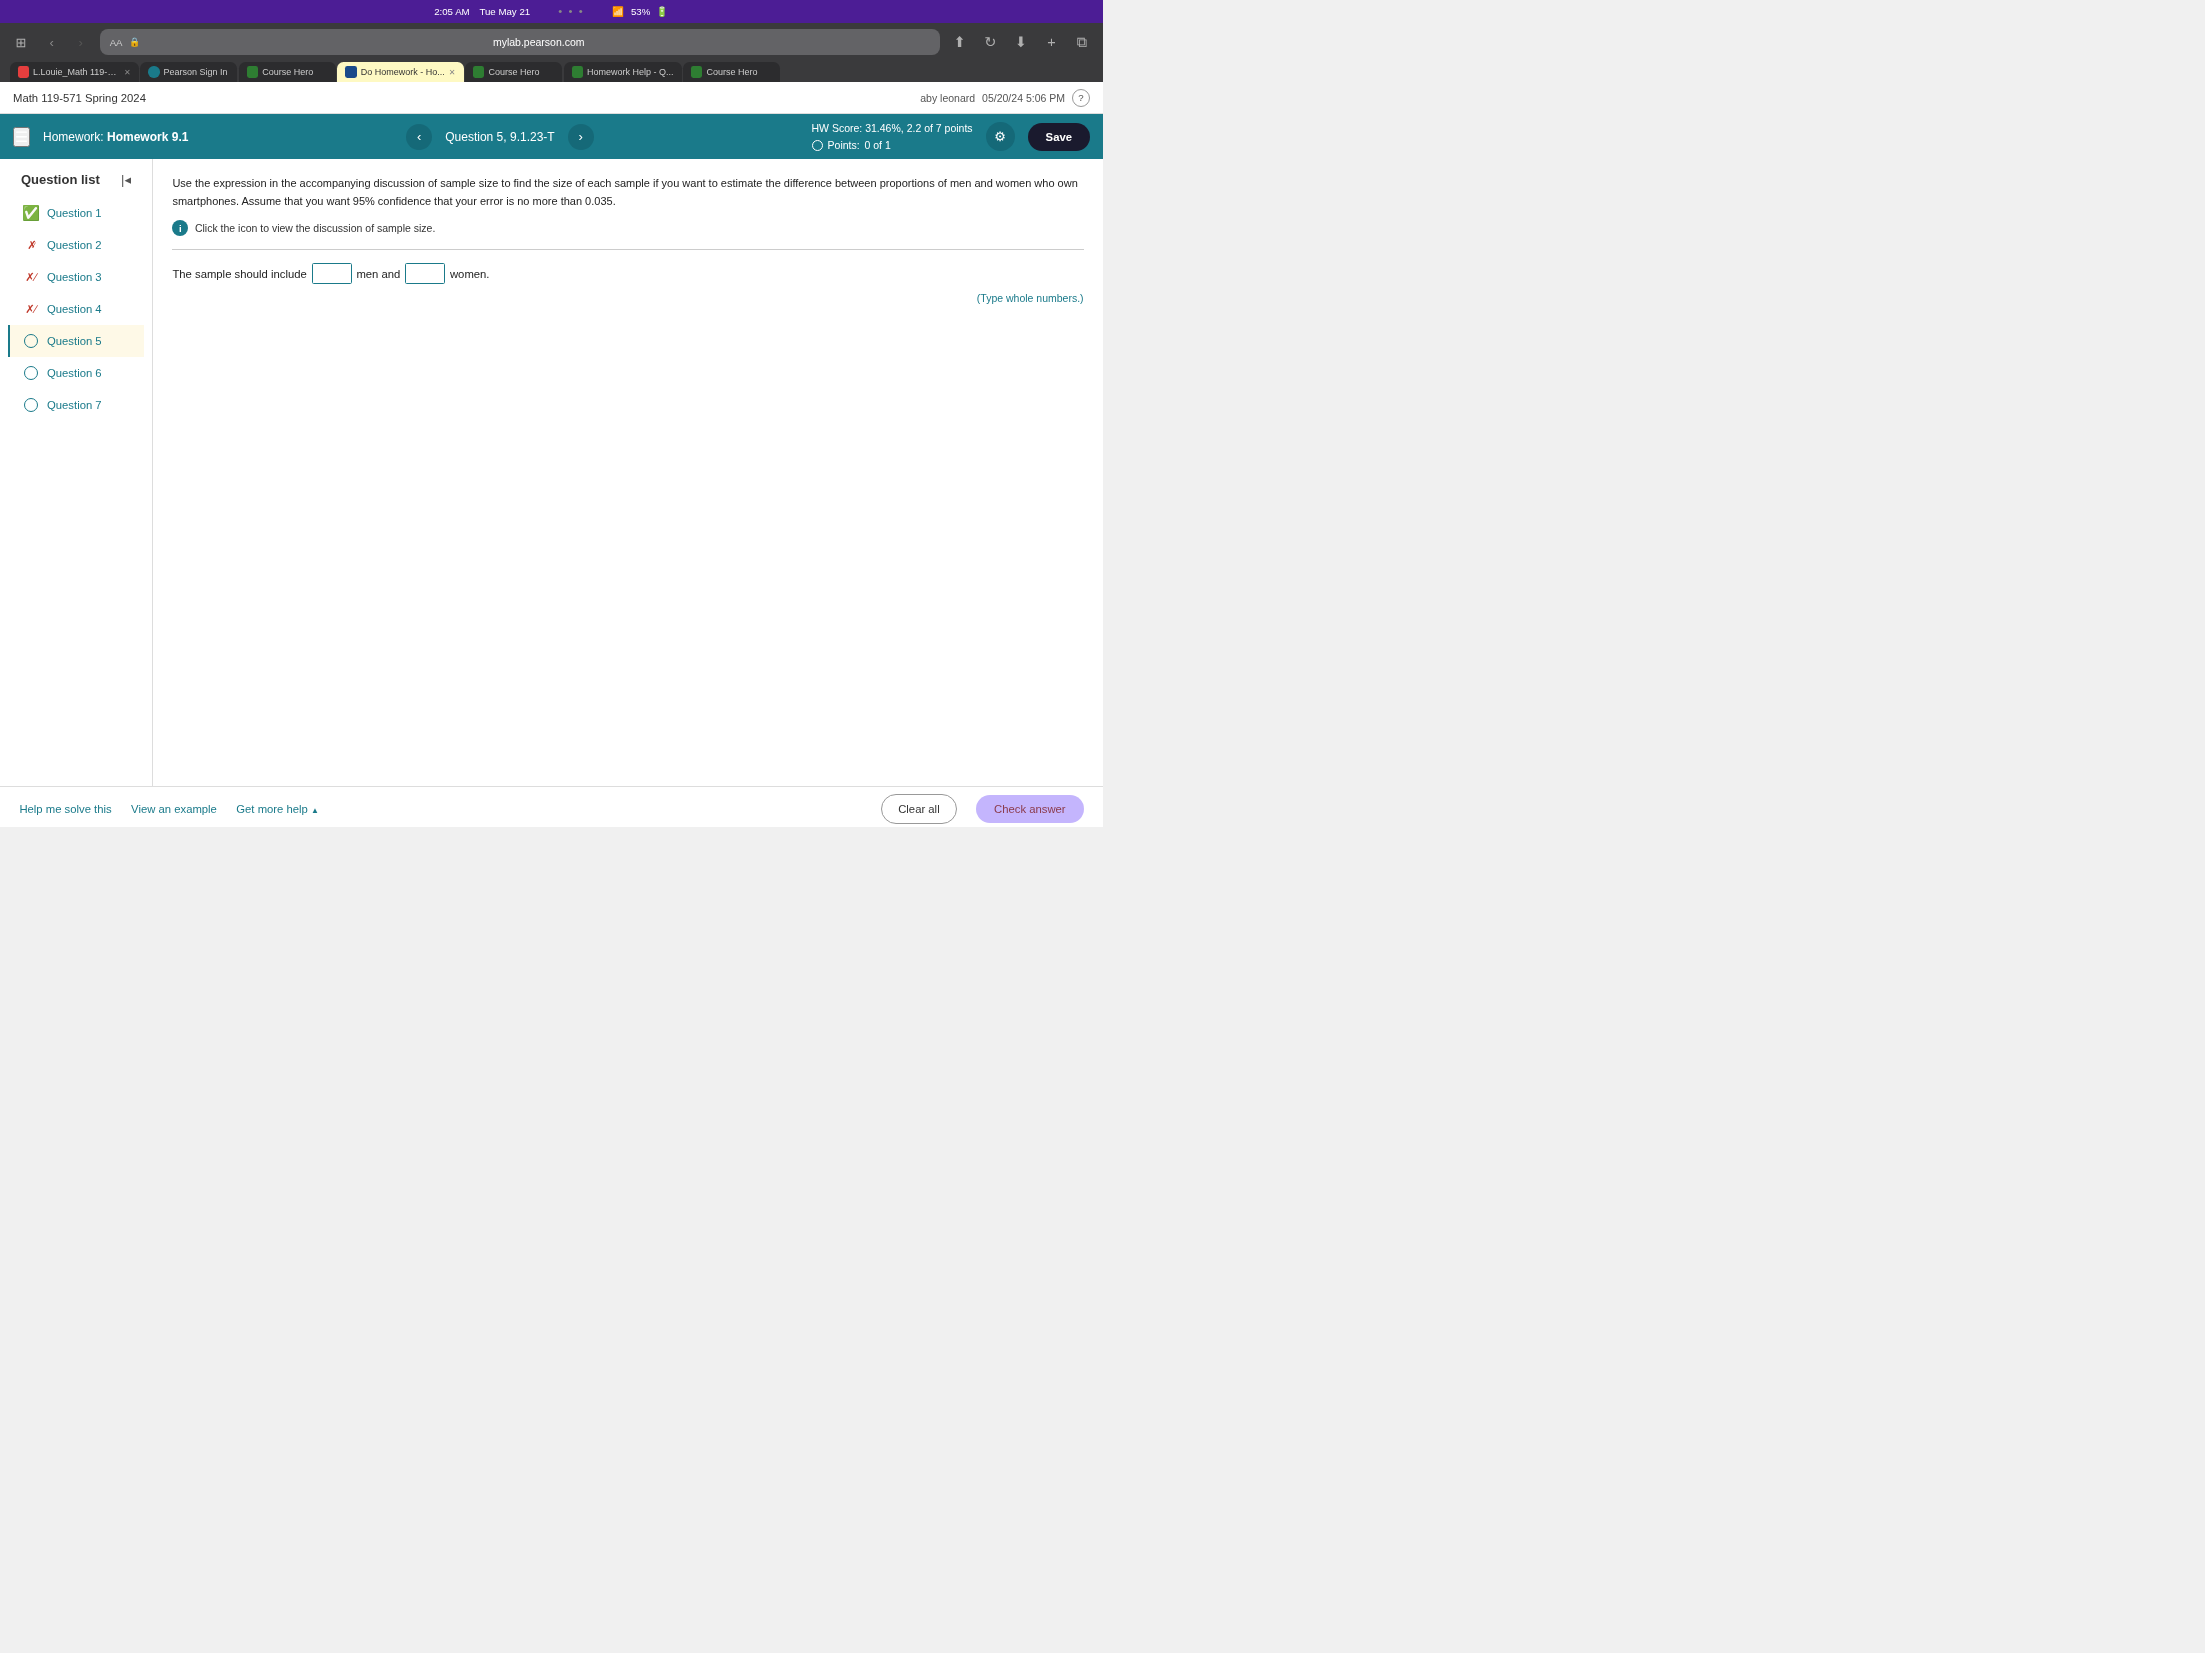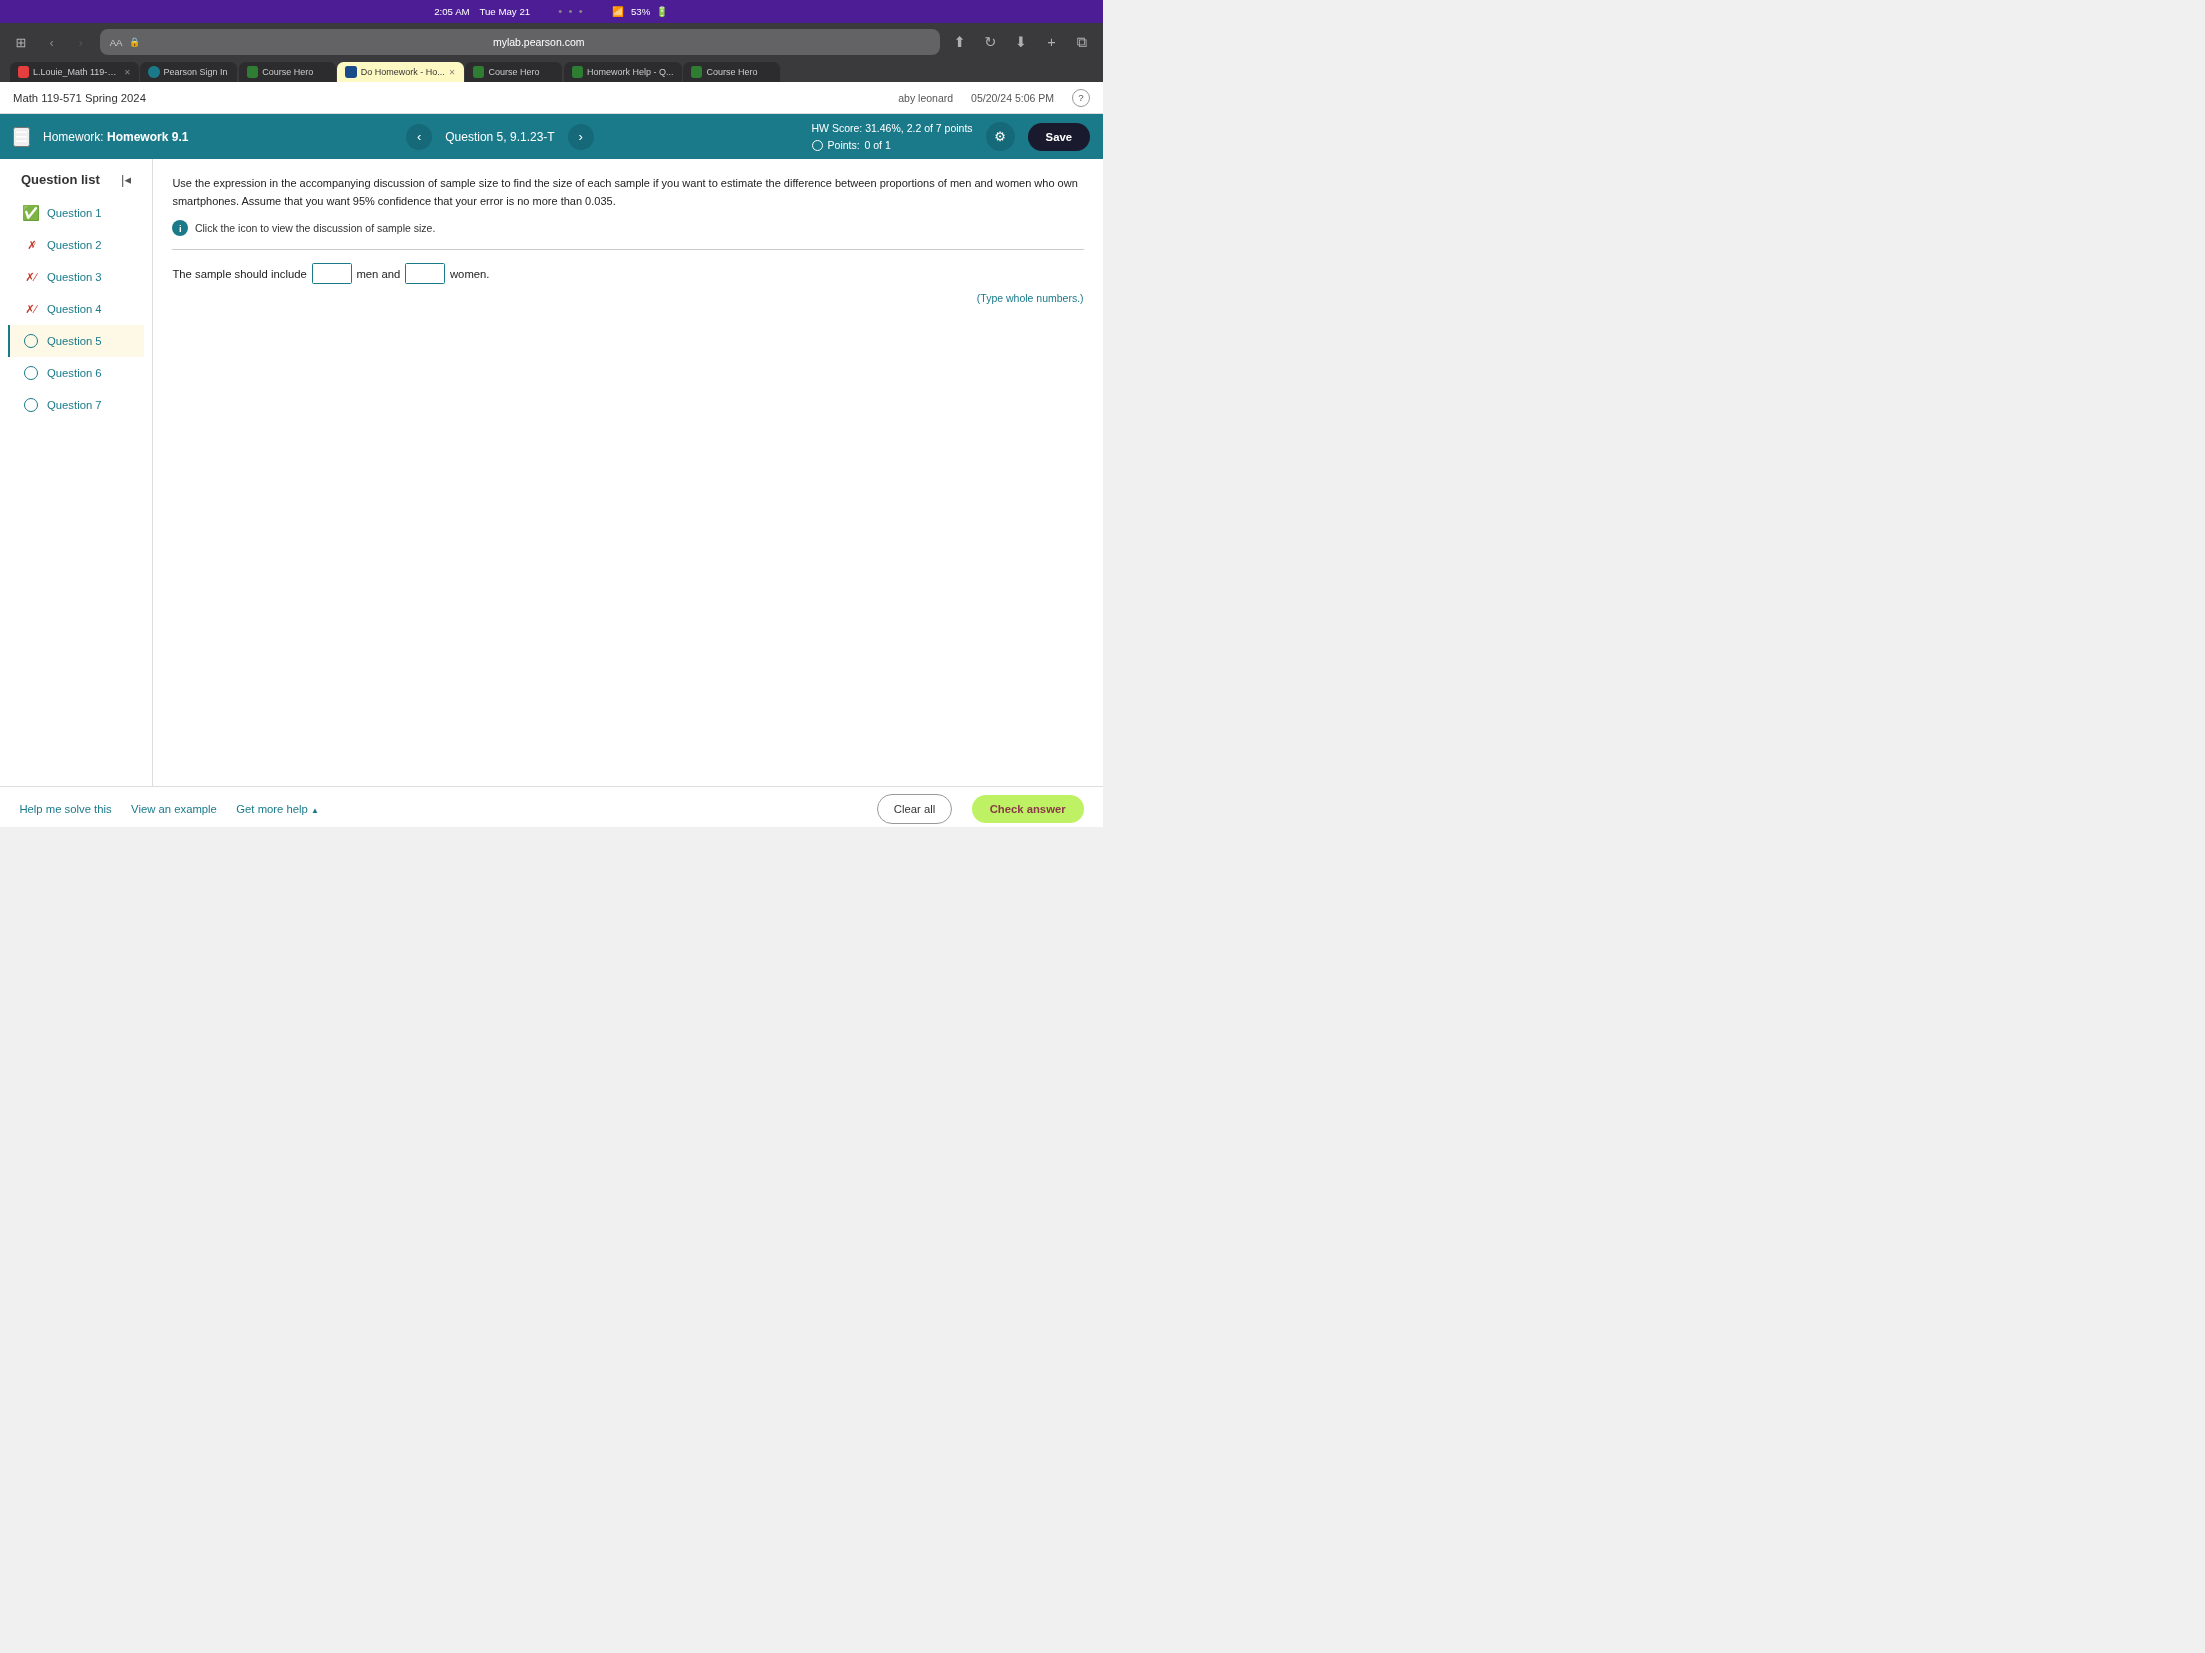--- a/index.html
+++ b/index.html
@@ -116,21 +116,21 @@
     
     .page-header {
       background: white;
       padding: 6.5px 13px;
       display: flex;
       justify-content: space-between;
       align-items: center;
       border-bottom: 0.8px solid #ddd;
     }
     .page-header-title { font-size: 11.3px; font-weight: 500; color: #333; }
-    .page-header-right { display: flex; gap: 18px; align-items: center; font-size: 10.5px; color: #555; }
+    .page-header-right { display: flex; gap: 7px; align-items: center; font-size: 10.5px; color: #555; }
 
     
     .main-nav {
       background: #1a7a8a;
       display: flex;
       align-items: center;
       padding: 0 13px;
       height: 45px;
       gap: 13px;
     }
@@ -318,27 +318,27 @@
     .clear-btn {
       background: white;
       border: 0.8px solid #999;
       color: #333;
       padding: 8px 16px;
       border-radius: 19.4px;
       font-size: 11.3px;
       cursor: pointer;
     }
     .check-btn {
-      background: #bef264;
+      background: #c4b5fd;
       color: #8b3a4a;
       border: none;
       padding: 8px 18px;
       border-radius: 19.4px;
       font-size: 11.3px;
-      font-weight: 700;
+      font-weight: 400;
       cursor: pointer;
     }
 
     
     .three-dots { color: #888; letter-spacing: 1.6px; font-size: 11.3px; }
 
     .get-more-help-arrow { font-size: 8px; }
   </style>
 </head>
 <body>

